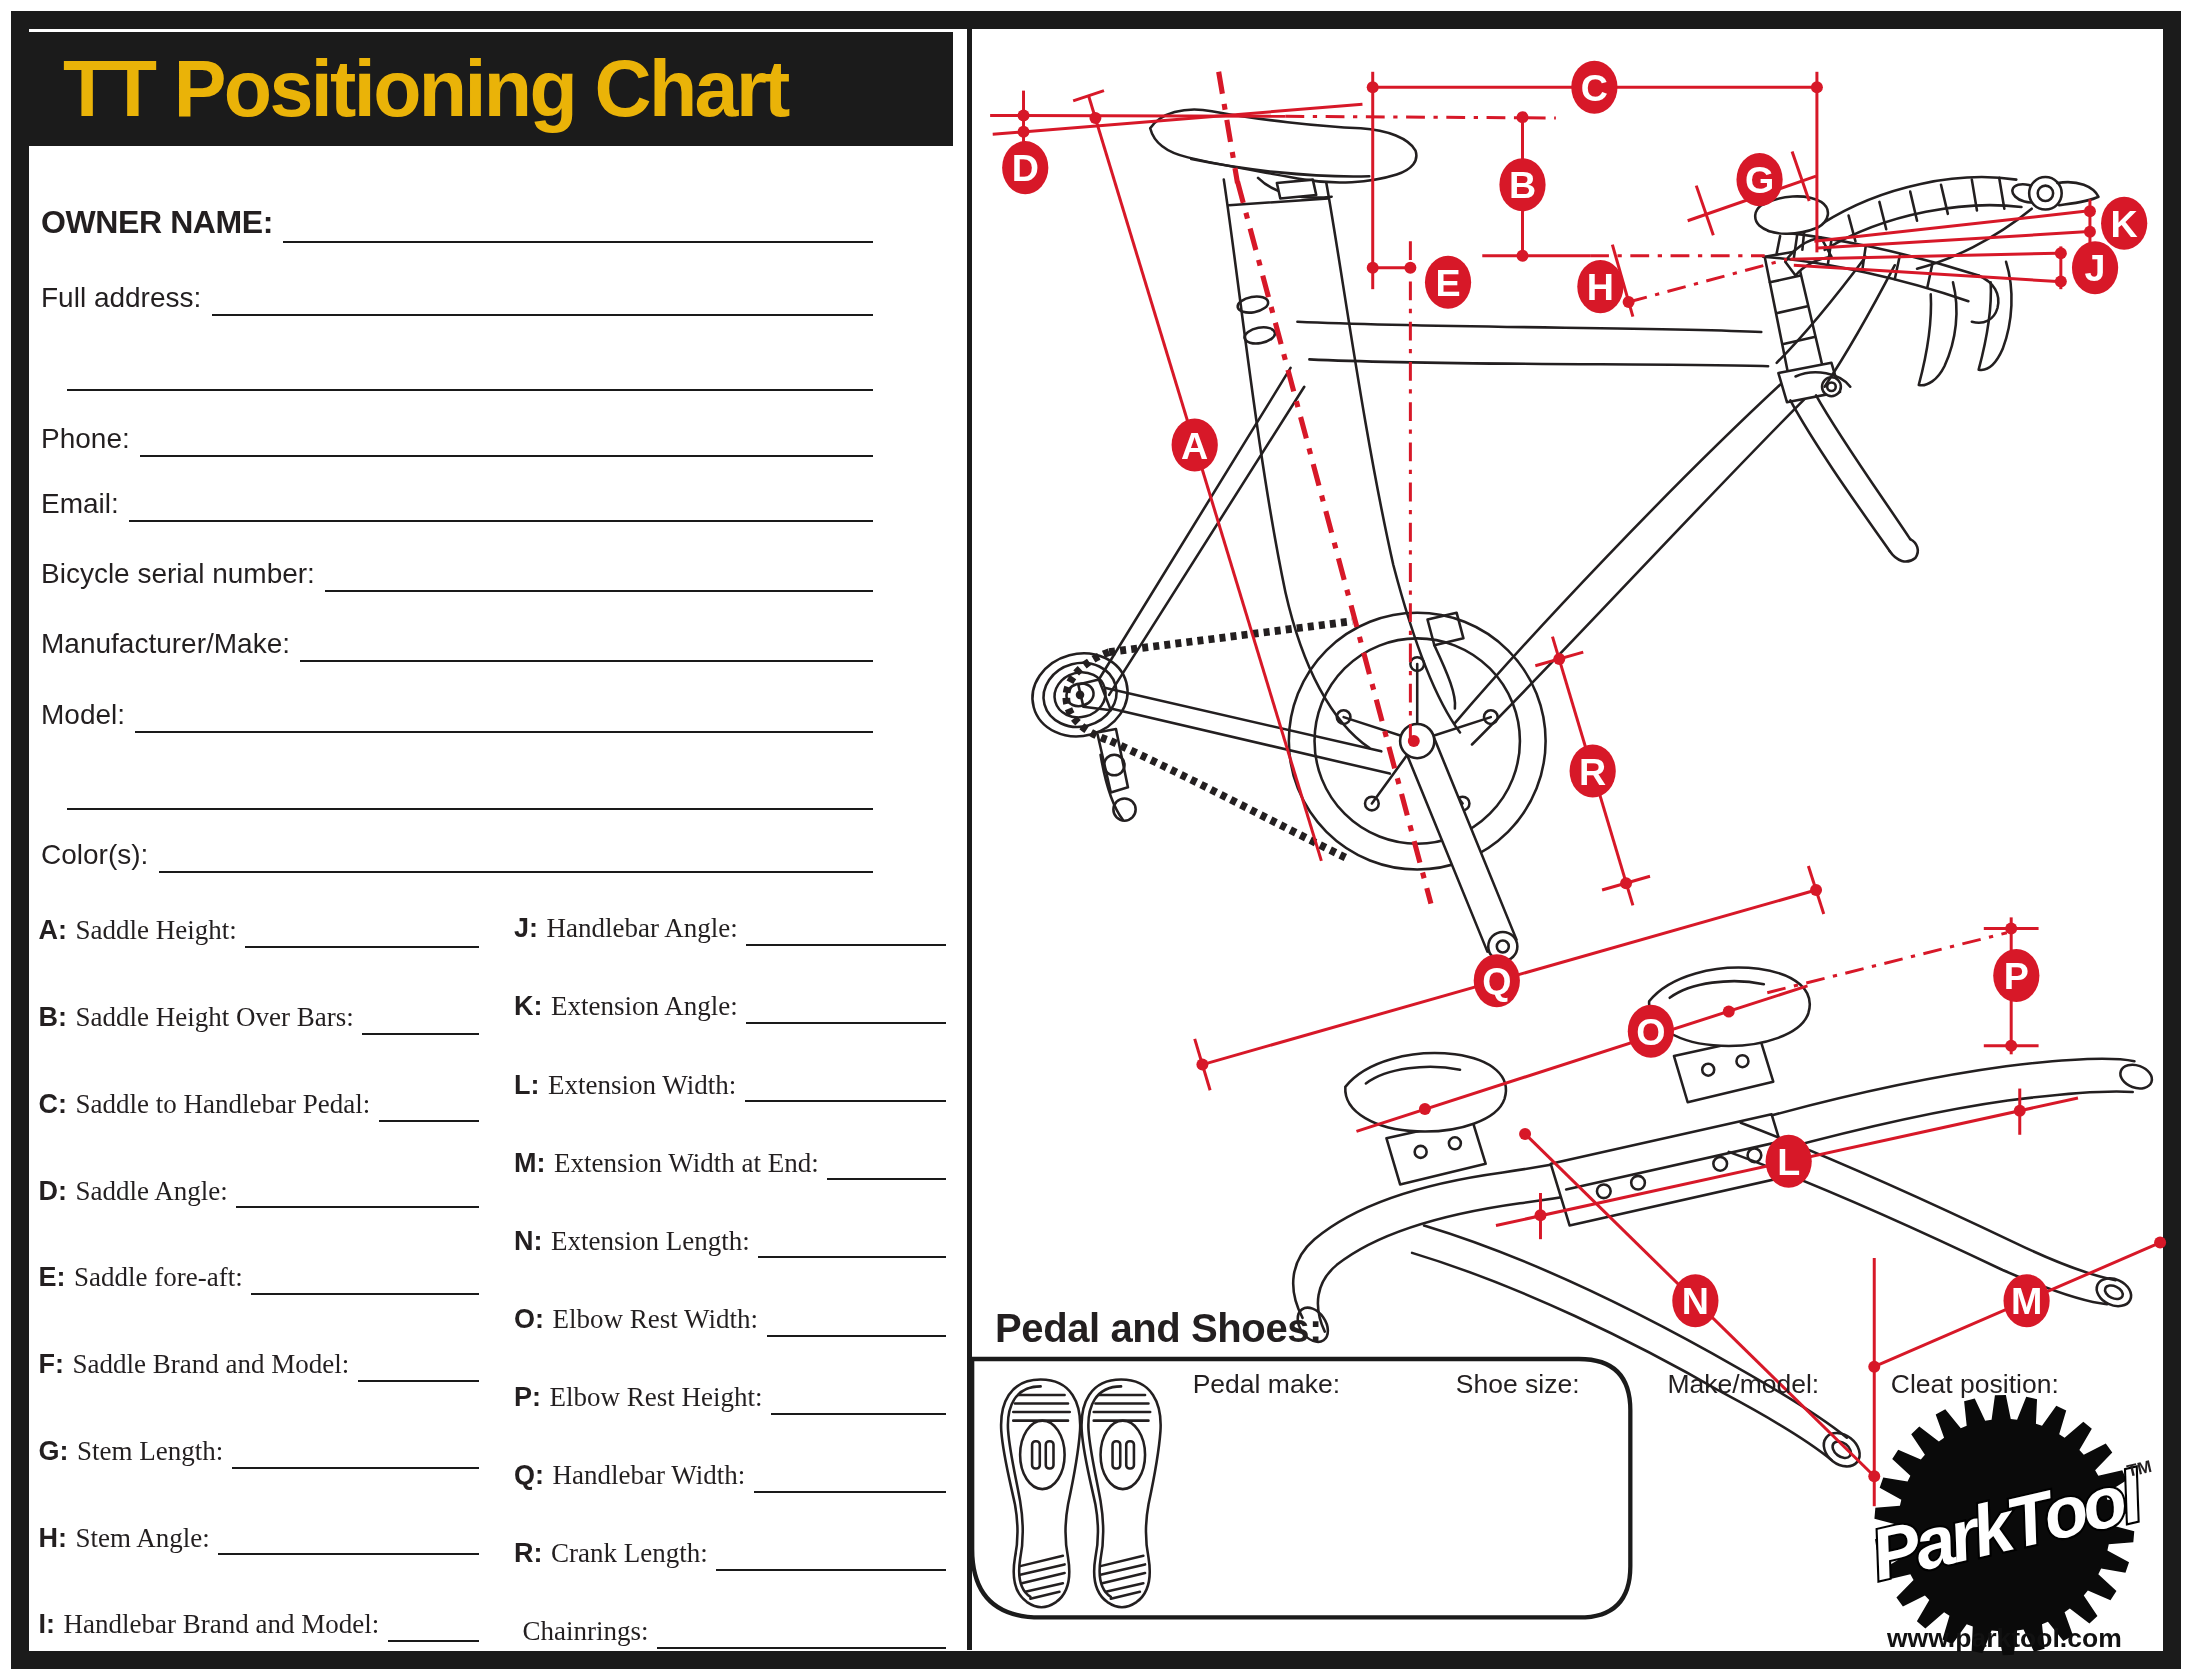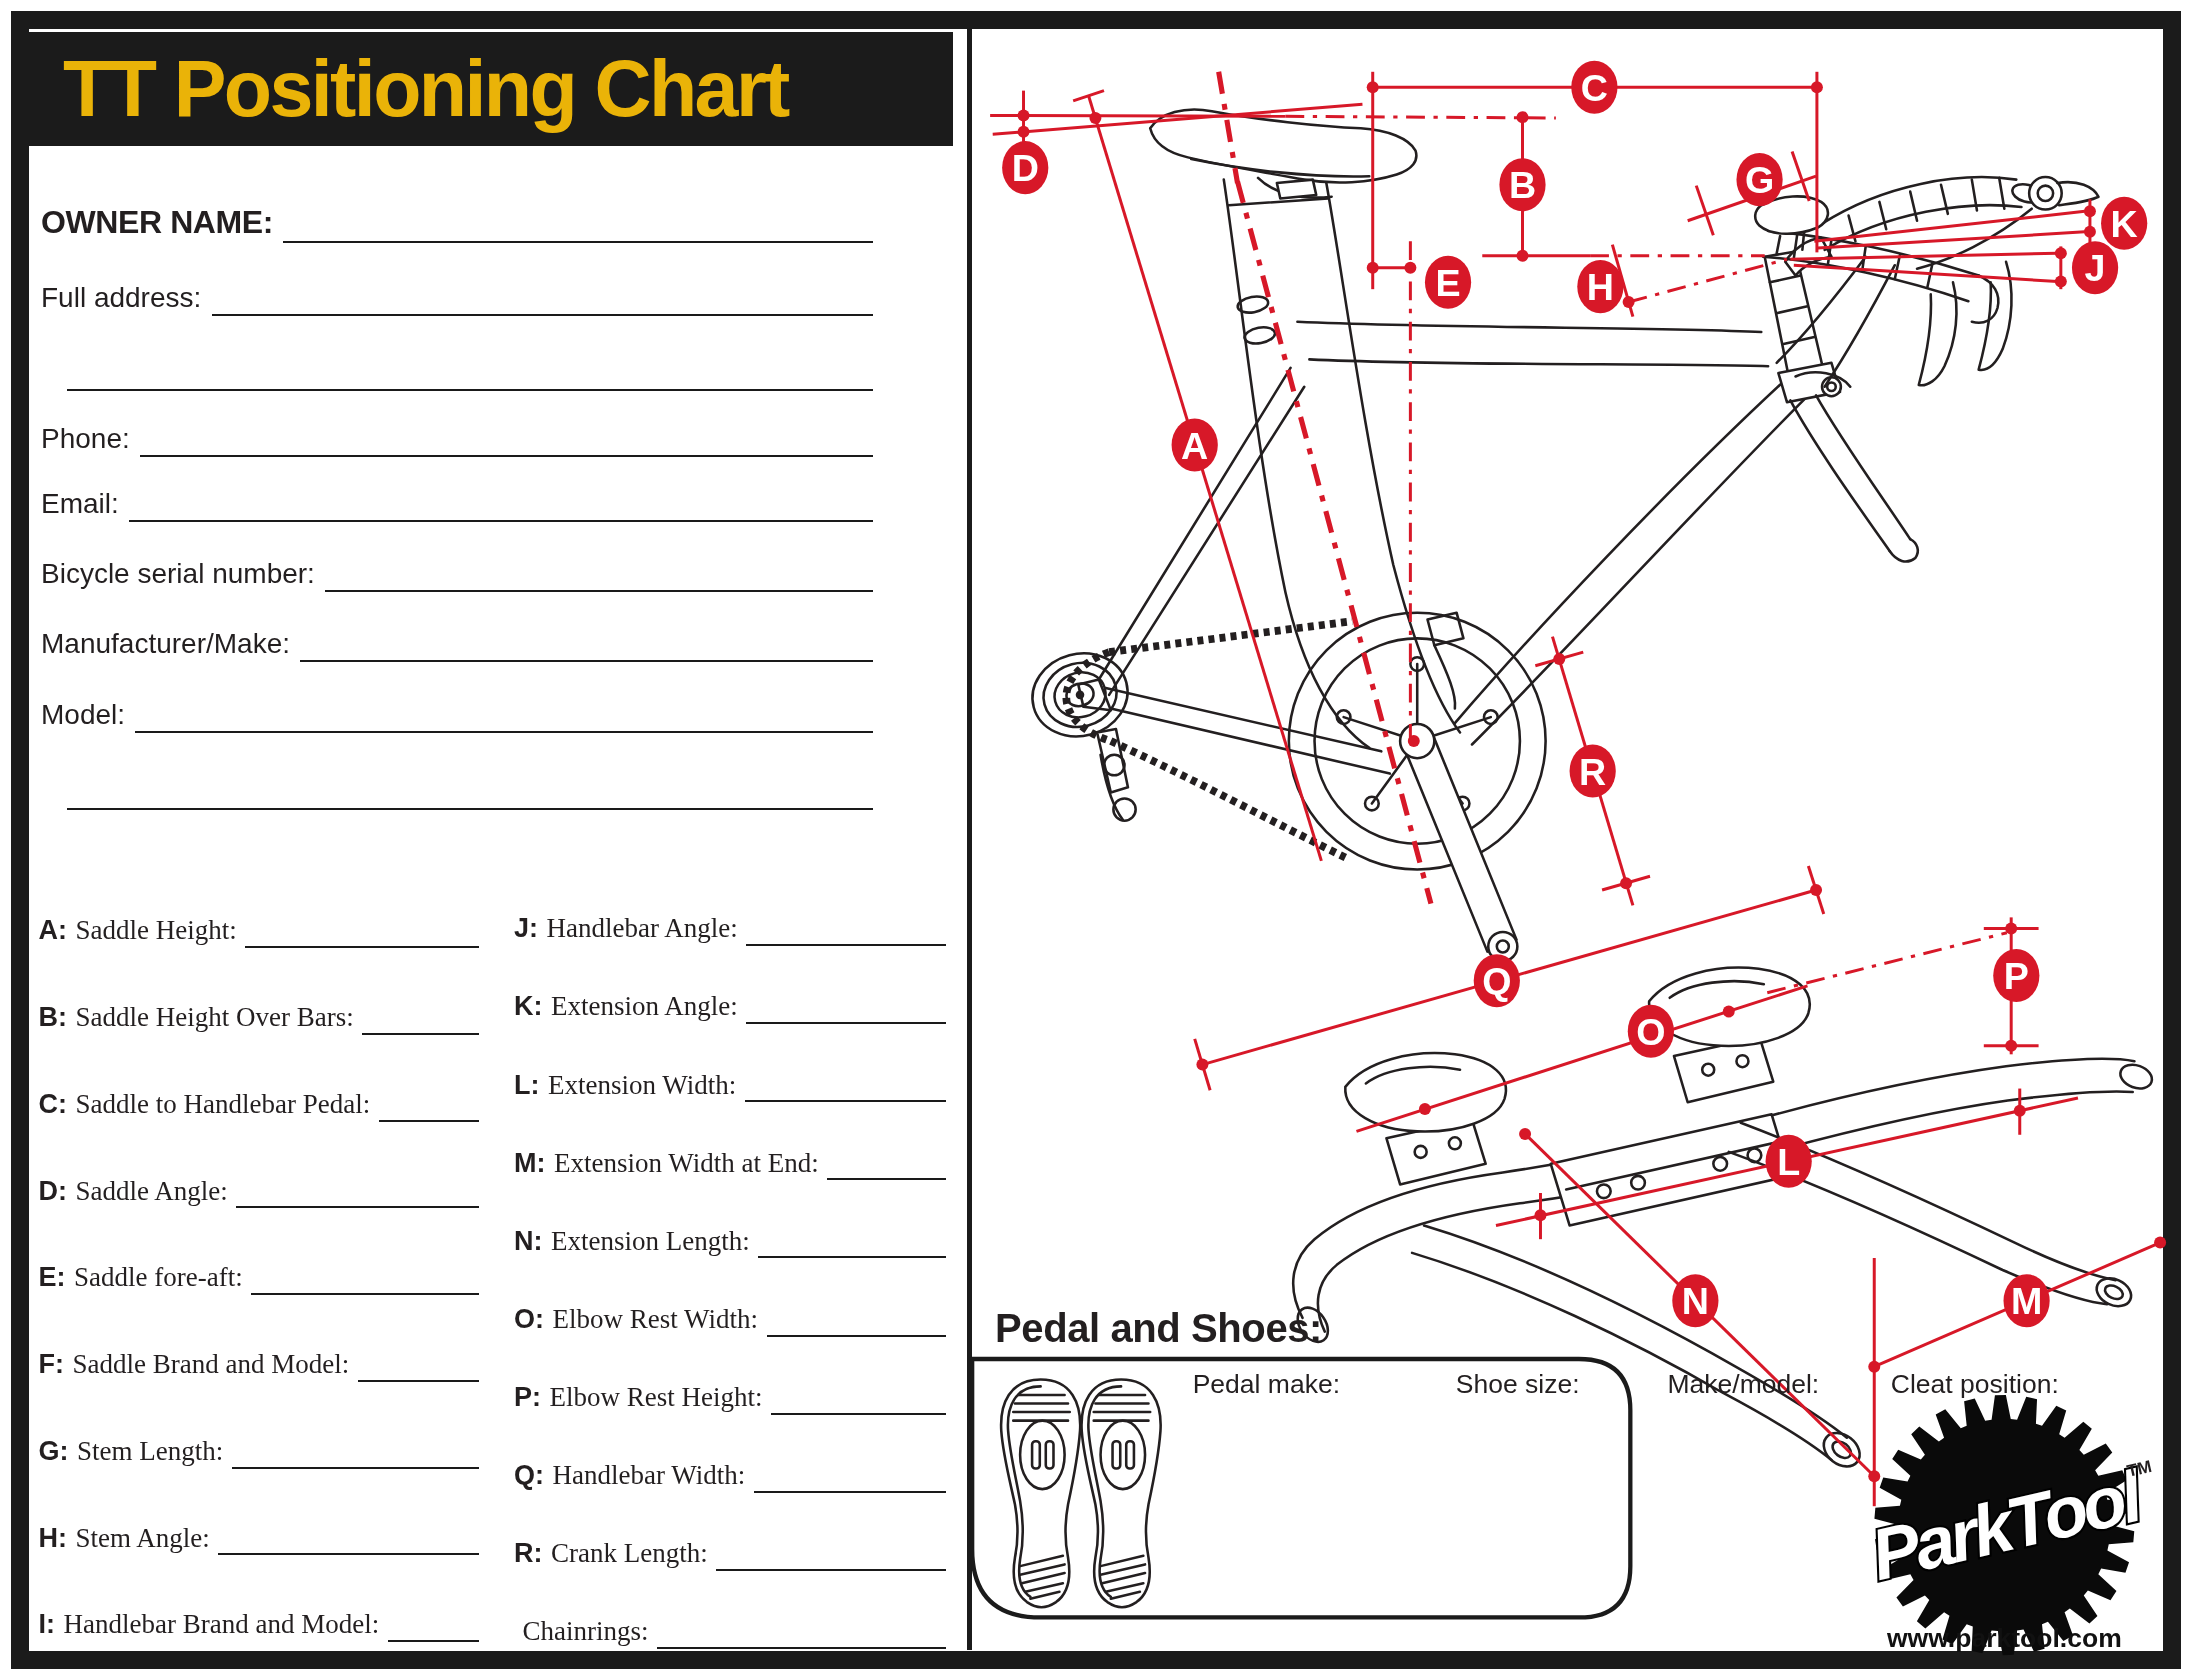--- a/index.html
+++ b/index.html
@@ -84,20 +84,24 @@
         <span class="fline"></span>
       </div>
       <div class="form-row fr7">
         <span class="flabel">Model:</span>
         <span class="fline"></span>
       </div>
       <div class="form-row fr8 cont">
         <span class="flabel"></span>
         <span class="fline"></span>
       </div>
+      <div class="form-row fr9">
+        <span class="flabel">Color(s):</span>
+        <span class="fline"></span>
+      </div>
     </div>
 
   <div class="mcol mcol-left" id="mcol-left">
       <div class="mrow">
         <span class="mkey">A:</span>
         <span class="mlabel">Saddle Height:</span>
         <span class="mline"></span>
       </div>
       <div class="mrow">
         <span class="mkey">B:</span>

